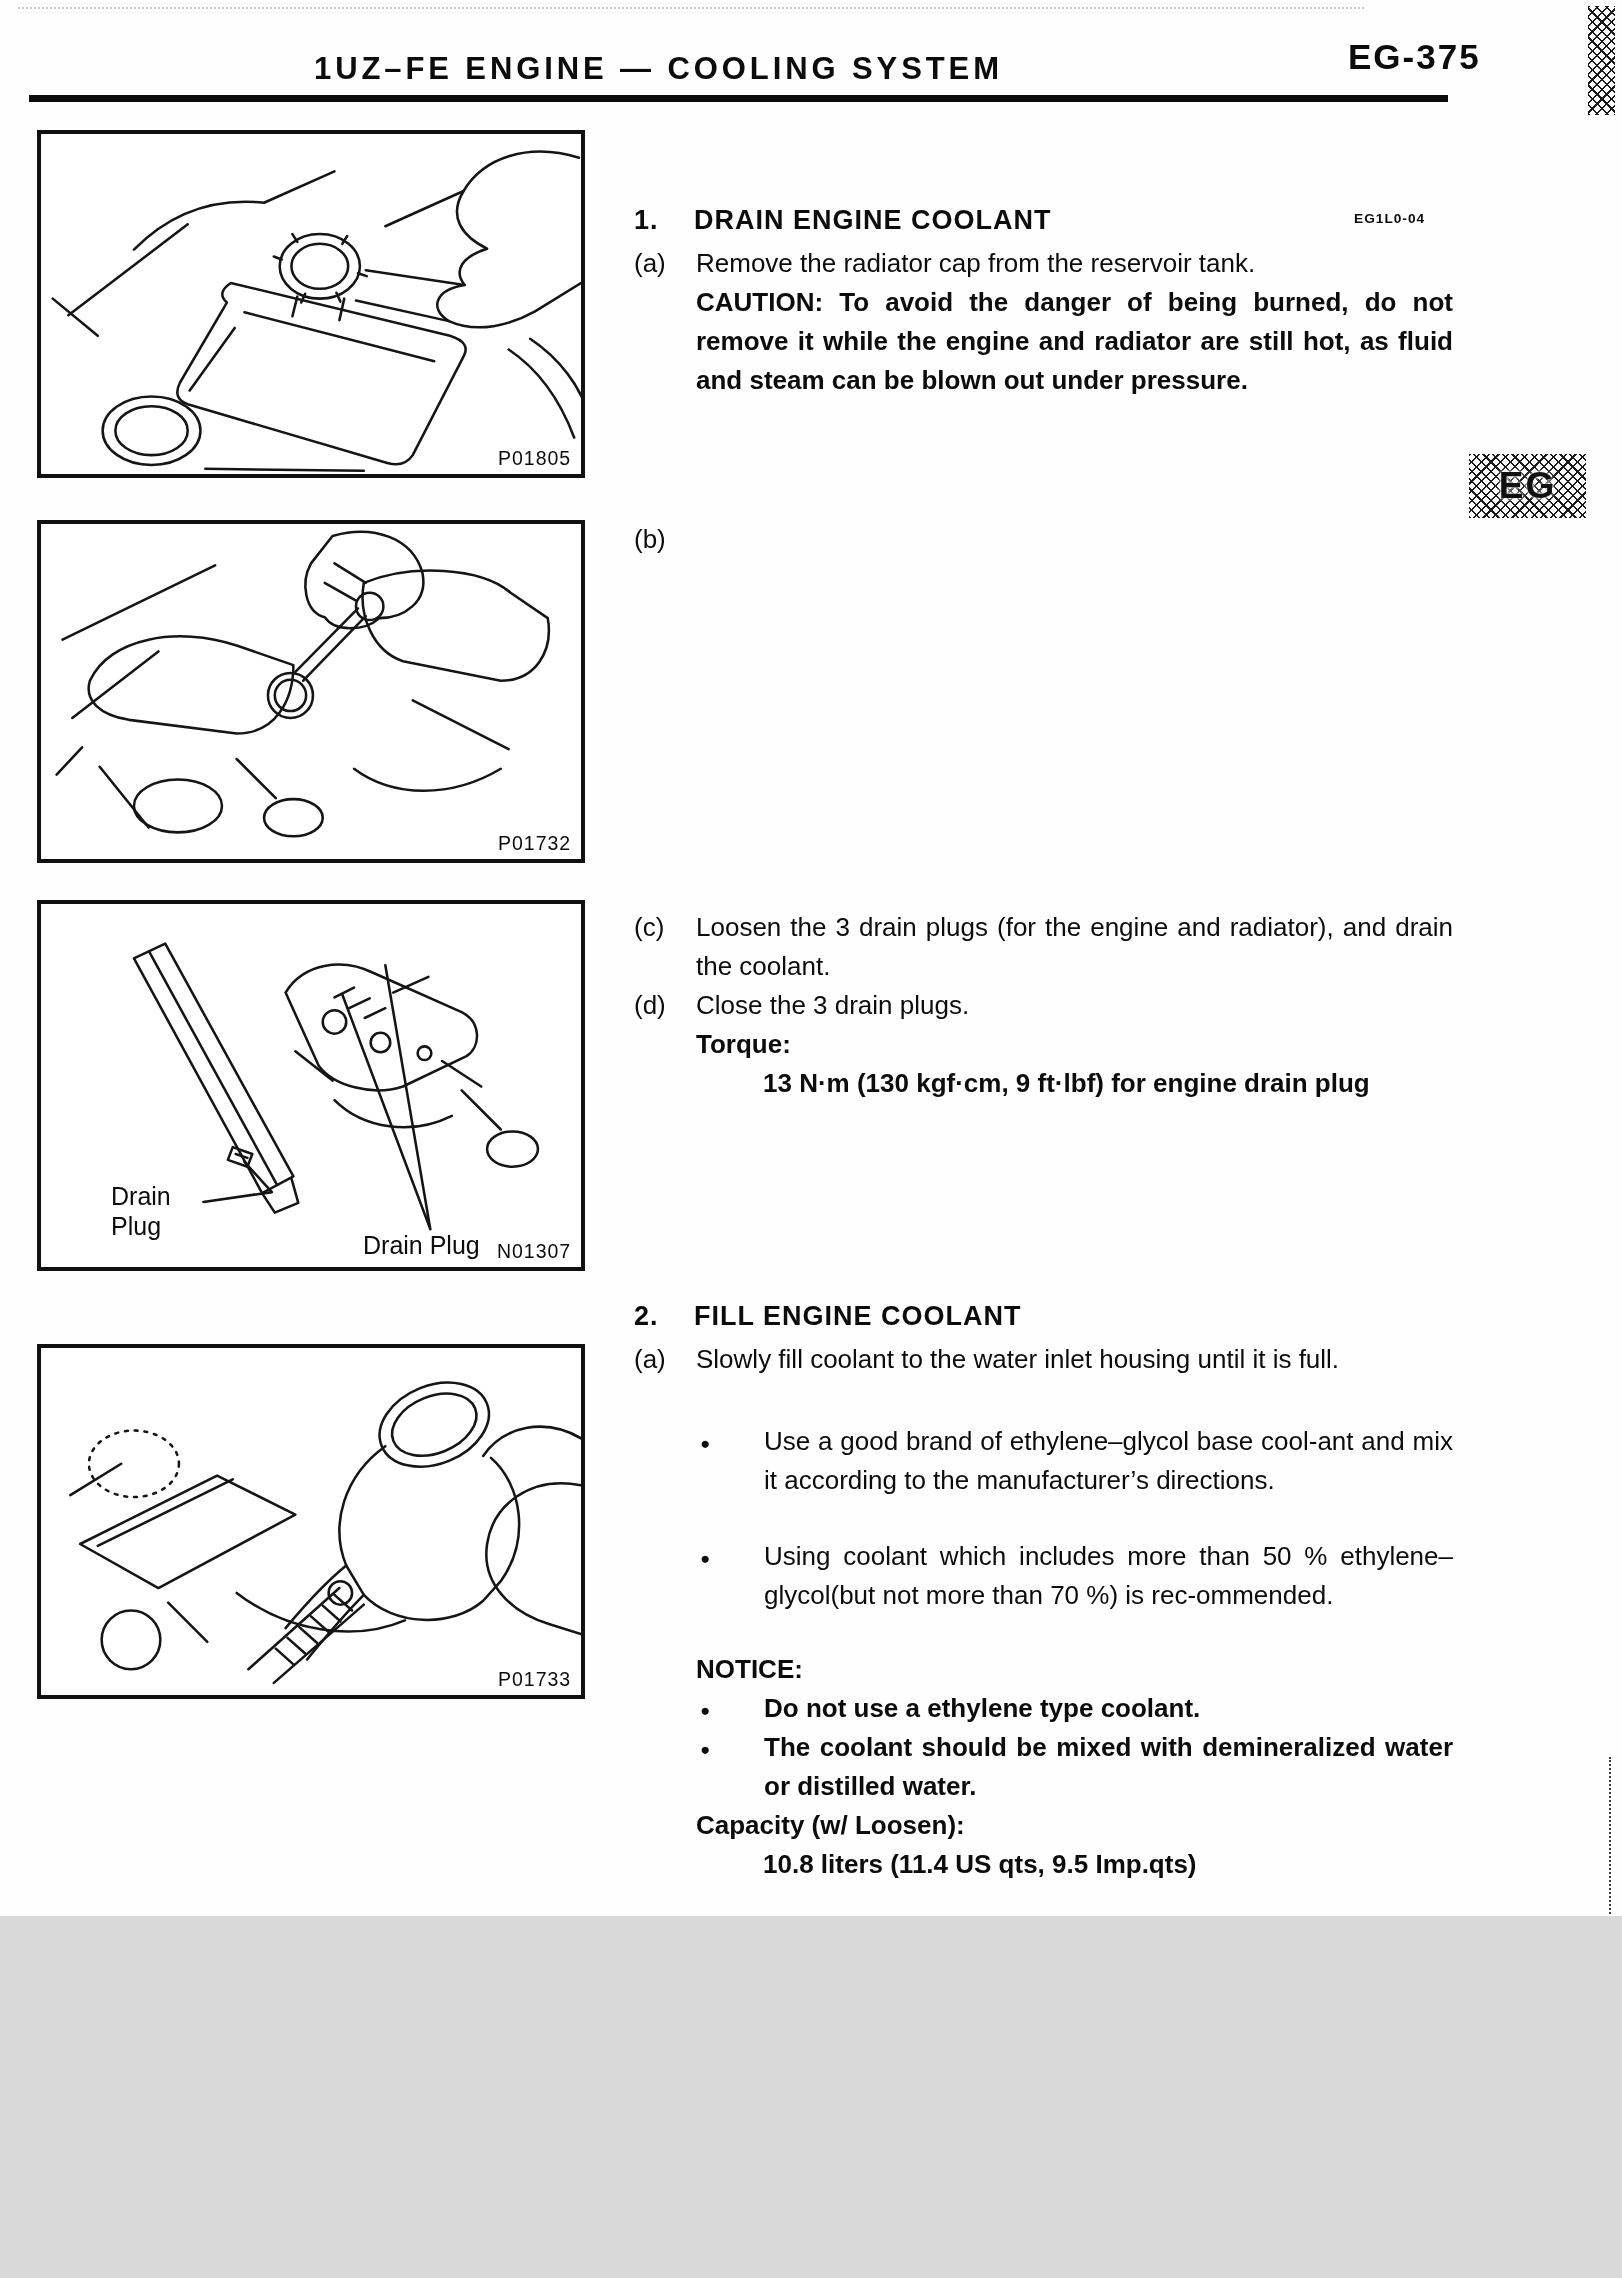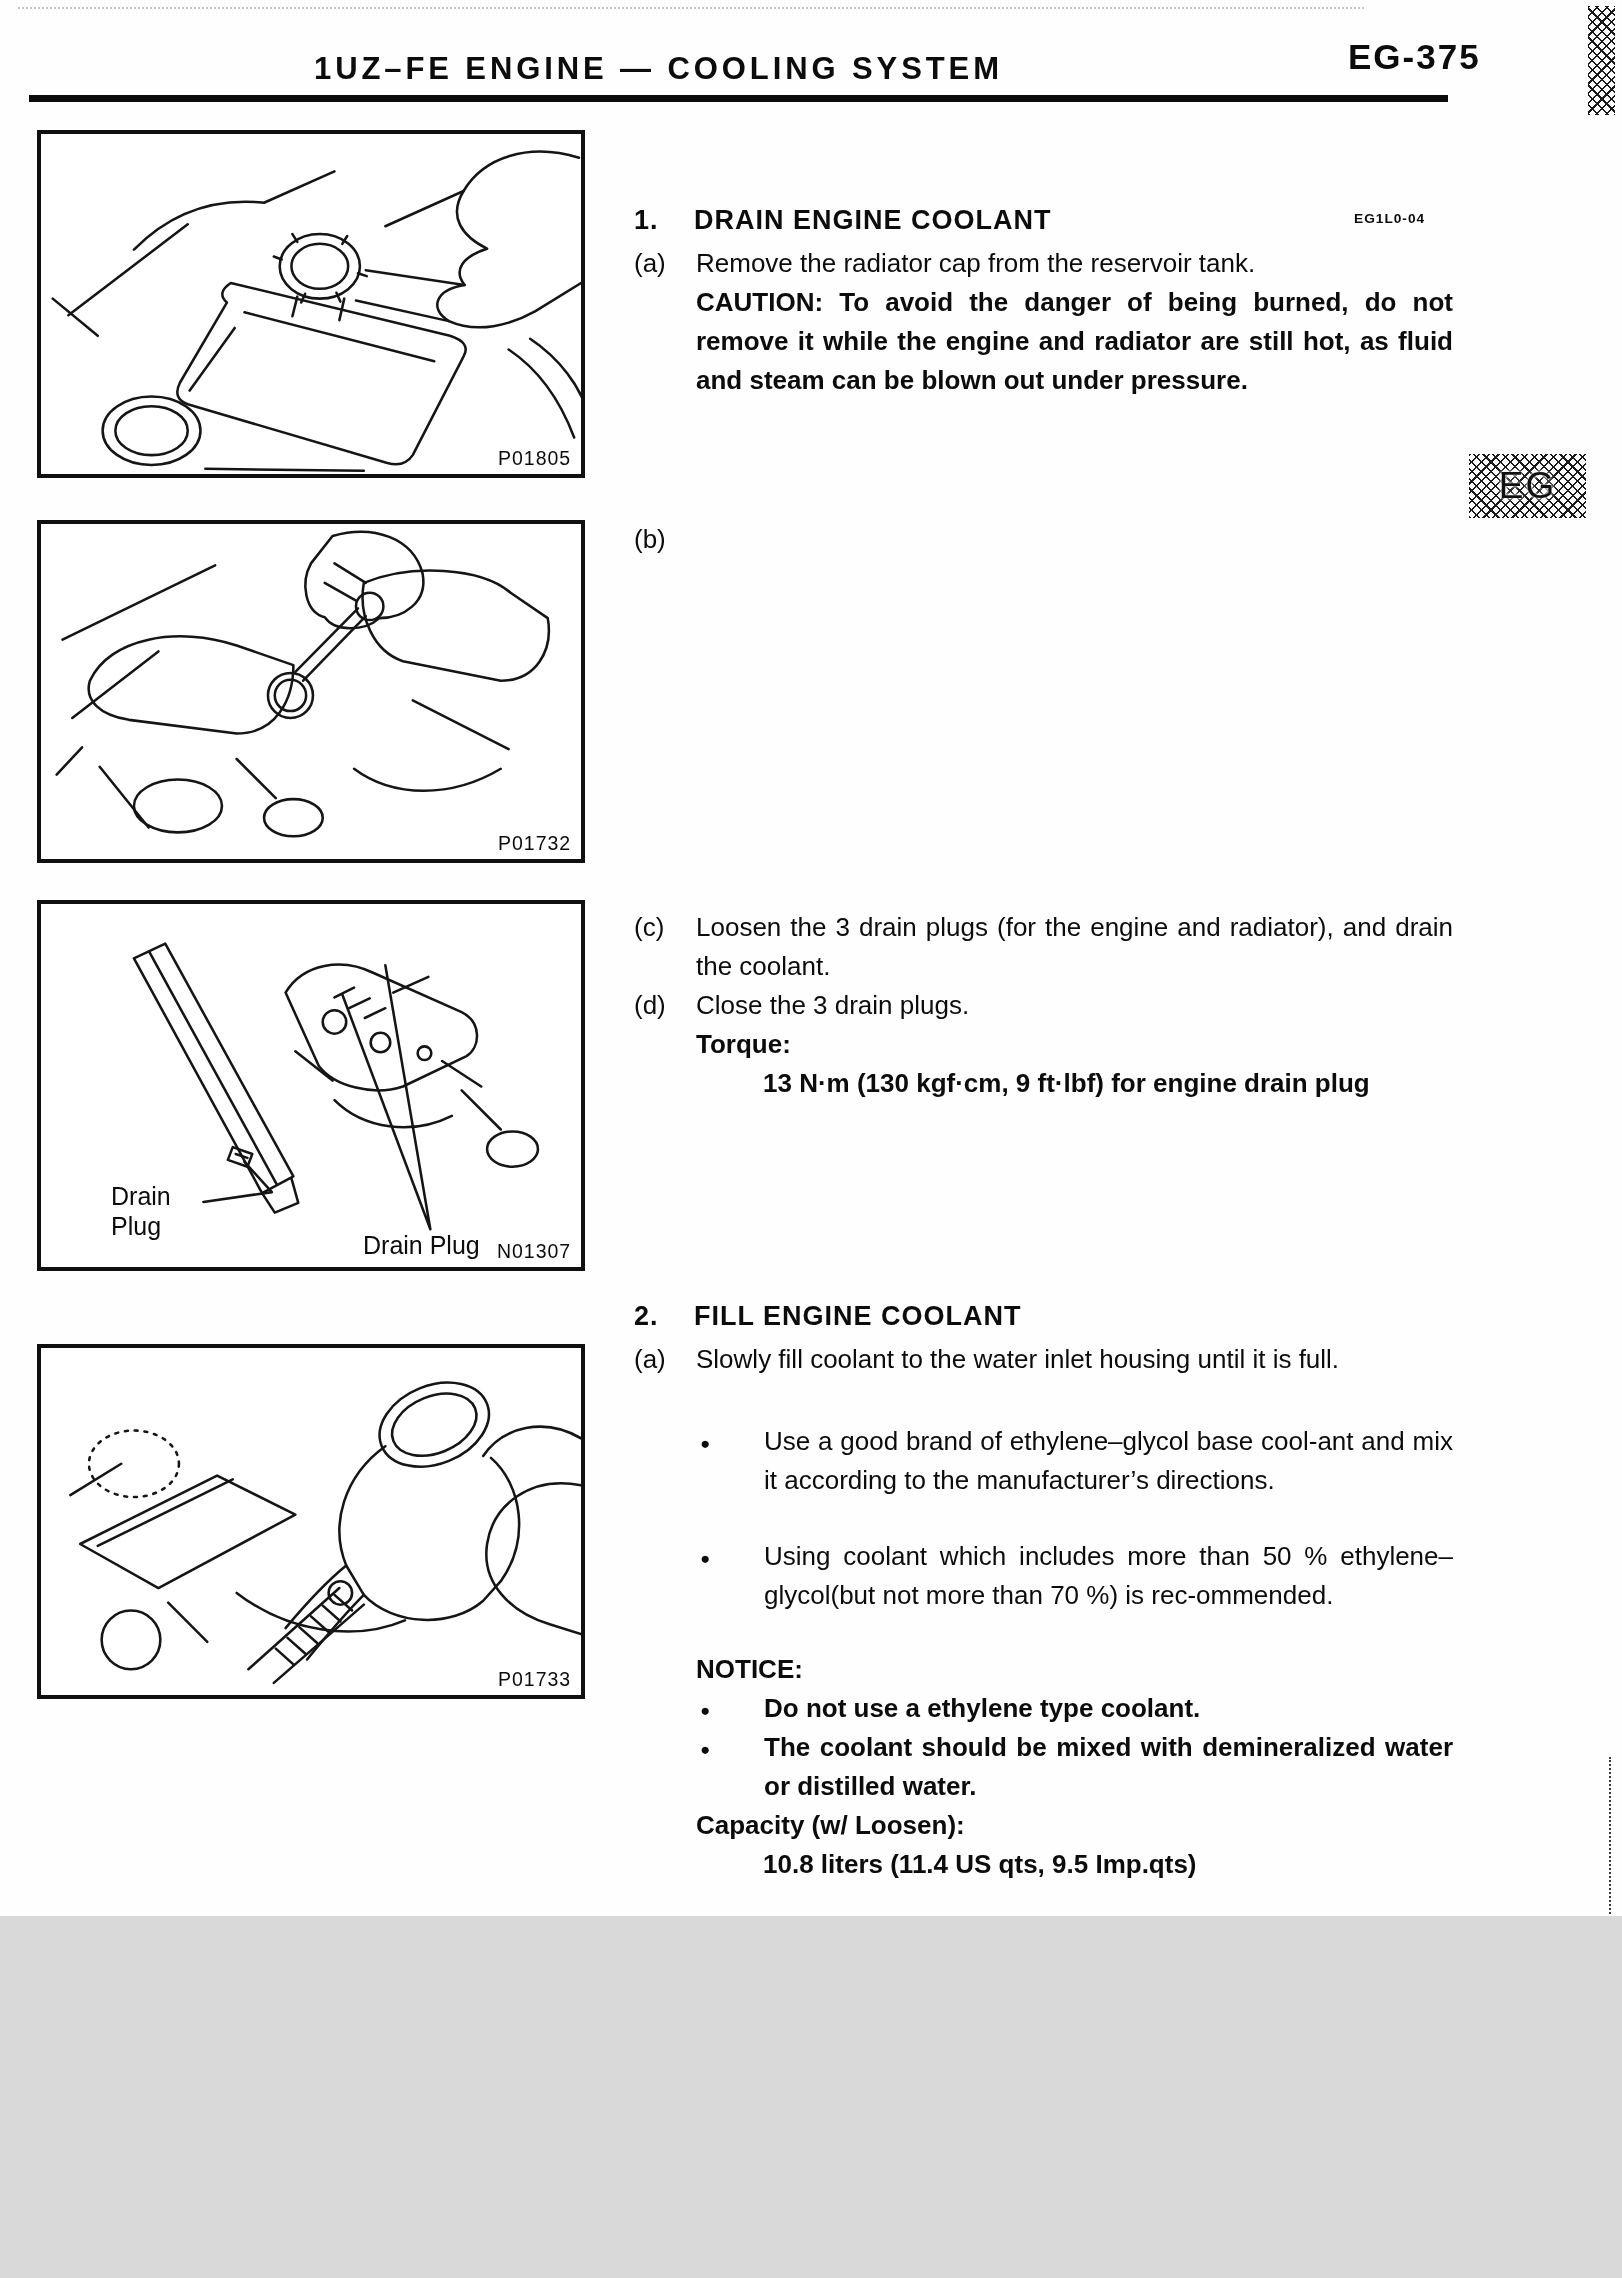--- a/index.html
+++ b/index.html
@@ -13,21 +13,21 @@
   .header-title{left:314px;top:51px;font-size:31px;font-weight:700;letter-spacing:3.9px;}
   .page-number{left:1348px;top:37px;font-size:35px;font-weight:700;letter-spacing:2px;}
   .header-rule{left:29px;top:95px;width:1419px;height:6.8px;background:#0b0b0b;}
   .hatch{
     background-image:
       repeating-linear-gradient(45deg,#1a1a1a 0 1.6px,transparent 1.6px 6.8px),
       repeating-linear-gradient(135deg,#1a1a1a 0 1.6px,transparent 1.6px 6.8px);
   }
   .edge-strip{left:1588px;top:5.9px;width:27px;height:109px;}
   .eg-tab{left:1469px;top:454px;width:117px;height:64px;display:flex;align-items:center;justify-content:center;}
-  .eg-tab span{font-size:37px;font-weight:400;color:#101010;letter-spacing:2px;text-shadow:0 0 2.9px #fff,0 0 4.9px #fff;}
+  .eg-tab span{font-size:37px;font-weight:700;color:#101010;letter-spacing:2px;text-shadow:0 0 2.9px #fff,0 0 4.9px #fff;}
   
   .fig{position:absolute;left:37px;width:548px;border:4.9px solid #101010;background:#fff;box-sizing:border-box;}
   .fig svg{display:block;width:100%;height:100%;}
   .fig .code{position:absolute;right:9.8px;bottom:3.9px;font-size:19.5px;letter-spacing:1px;}
   .fig-label{position:absolute;font-size:25px;line-height:30px;white-space:pre-line;}
   #fig1{top:130px;height:348px;}
   #fig2{top:520px;height:343px;}
   #fig3{top:900px;height:371px;}
   #fig4{top:1344px;height:355px;}
   

